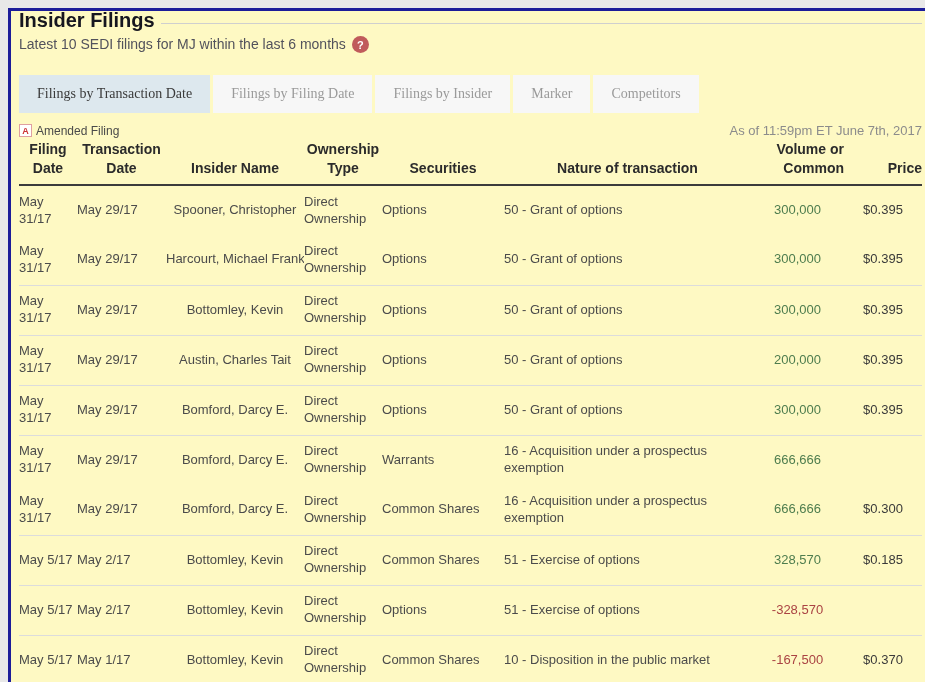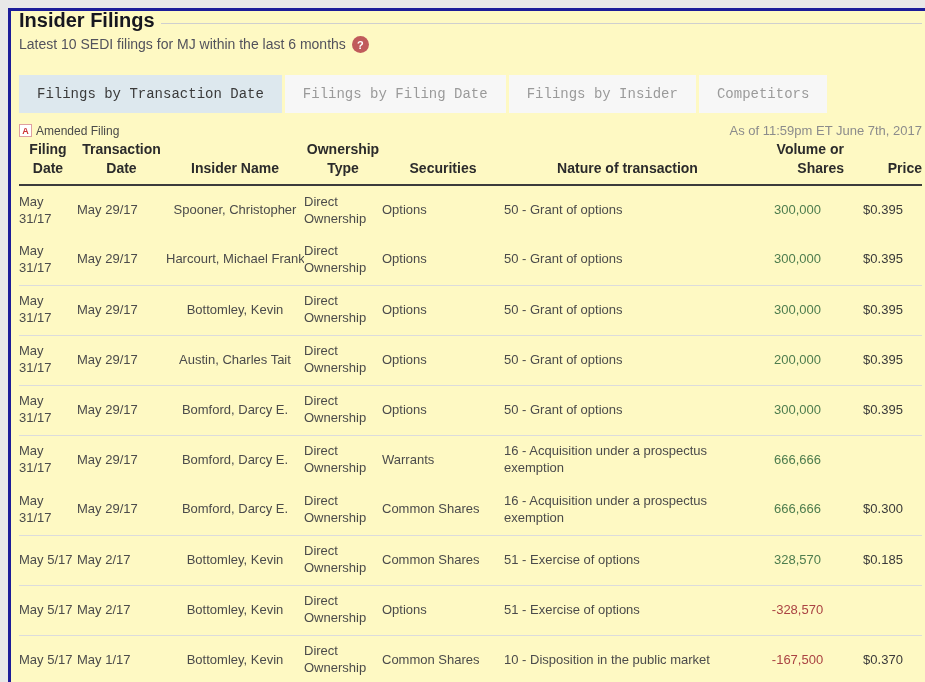--- a/index.html
+++ b/index.html
@@ -27,21 +27,21 @@
     width: 17px; height: 17px; border-radius: 50%;
     background: #c05b5b; color: #fff; font-size: 11px; font-weight: bold;
     display: flex; align-items: center; justify-content: center; cursor: pointer;
     flex: 0 0 auto;
   }
   
   .tabbar { display: flex; gap: 3px; margin-top: 22px; }
   .tab {
     font-size: 14px; padding: 0 18px; height: 38px; line-height: 38px;
     background: #f7f7f7; color: #9a9a9a; border: none; cursor: pointer;
-    font-family: Liberation Mono, monospace; white-space: nowrap;
+    font-family: Liberation Serif, serif; white-space: nowrap;
   }
   .tab.active { background: #dde8ee; color: #3a3a3a; }
   
   .meta-row { display: flex; justify-content: space-between; align-items: center; margin-top: 10px; }
   .legend { display: flex; align-items: center; gap: 4px; font-size: 12px; color: #4a4a4a; }
   .amended-icon {
     width: 13px; height: 13px; border: 1px solid #dfa0a0; background: #fff;
     color: #cc3333; font-size: 9px; font-weight: bold;
     display: flex; align-items: center; justify-content: center;
   }
@@ -80,20 +80,21 @@
 
   <div class="subtitle-row">
     <span>Latest 10 SEDI filings for MJ within the last 6 months</span>
     <span class="help-icon">?</span>
   </div>
 
   <div class="tabbar" id="tabbar">
       <button class="tab active">Filings by Transaction Date</button>
       <button class="tab">Filings by Filing Date</button>
       <button class="tab">Filings by Insider</button>
+      <button class="tab">Marker</button>
       <button class="tab">Competitors</button>
     </div>
 
   <div class="content">
     <div class="meta-row">
       <div class="legend">
         <span class="amended-icon">A</span>
         <span>Amended Filing</span>
       </div>
       <div class="as-of">As of 11:59pm ET June 7th, 2017</div>
@@ -131,21 +132,21 @@
             <th>
     <span class="l1"></span>
     <span class="l2">Securities</span>
   </th>
             <th>
     <span class="l1"></span>
     <span class="l2">Nature of transaction</span>
   </th>
             <th>
     <span class="l1">Volume or</span>
-    <span class="l2">Shares</span>
+    <span class="l2">Common</span>
   </th>
             <th>
     <span class="l1"></span>
     <span class="l2">Price</span>
   </th>
           </tr>
       </thead>
       <tbody id="table-body">
           <tr class="data-row no-divider">
     <td class="c-filing">May 31/17</td>

